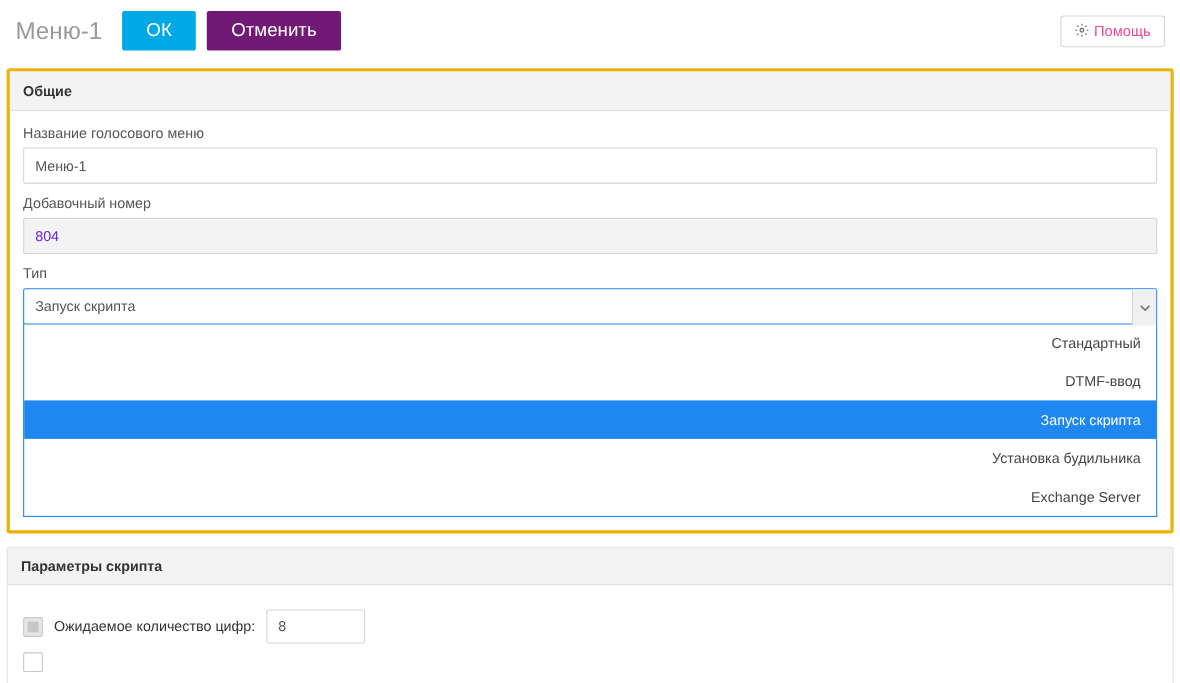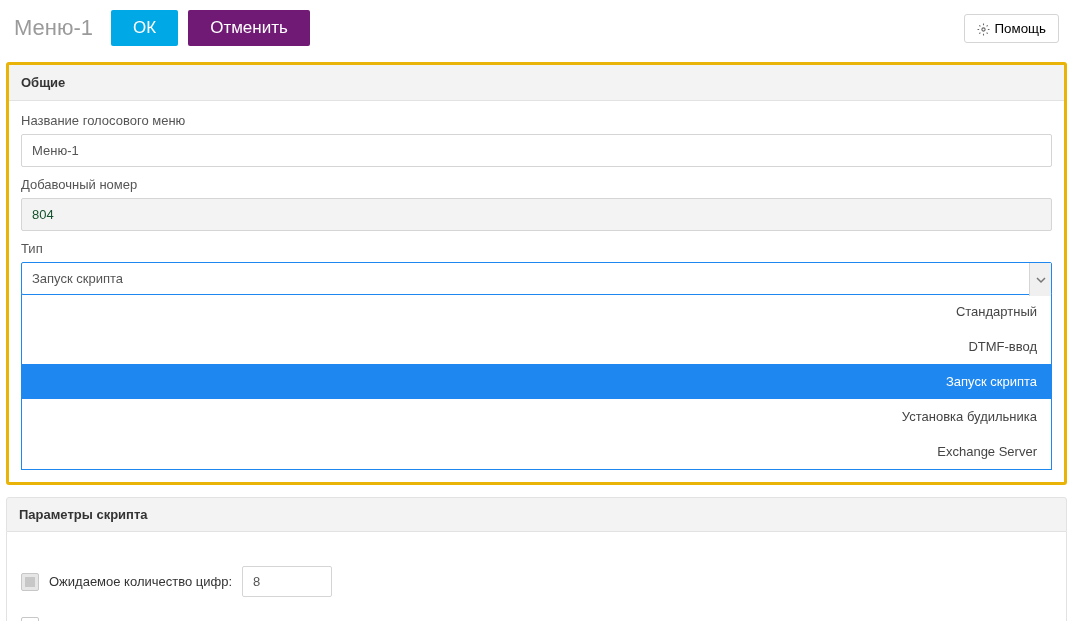--- a/index.html
+++ b/index.html
@@ -35,24 +35,24 @@
     color: #fff;
   }
   .btn-cancel {
     background: #701a75;
     color: #fff;
   }
   .btn-help {
     margin-left: auto;
     background: #fff;
     border: 1px solid #d5d5d5;
-    color: #000000;
+    color: #ec4899;
     padding: 6px 12px;
     display: inline-flex;
-    align-items: flex-end;
+    align-items: flex-start;
     gap: 5px;
     border-radius: 3px;
   }
   .gear-icon {
     width: 13px;
     height: 13px;
     display: inline-block;
   }
   .panel {
     border: 3px solid #eab308;
@@ -82,21 +82,21 @@
     border: 1px solid #d5d5d5;
     background: #fff;
     padding: 8px 10px;
     font-size: 13px;
     color: #555;
     border-radius: 2px;
     font-family: inherit;
   }
   .input-readonly {
     background: #f3f3f3;
-    color: #14532d;
+    color: #6d28d9;
   }
   .select-wrap {
     position: relative;
   }
   .select-display {
     width: 100%;
     border: 1px solid #1e87f0;
     background: #fff;
     padding: 8px 10px;
     font-size: 13px;
@@ -135,21 +135,21 @@
     cursor: pointer;
   }
   .dropdown-item.selected {
     background: #1e87f0;
     color: #fff;
   }
   .checkbox-row {
     display: flex;
     align-items: center;
     gap: 10px;
-    margin: 20px 0;
+    margin: 8px 0;
   }
   .checkbox {
     width: 18px;
     height: 18px;
     border: 1px solid #c7c7c7;
     background: #fff;
     cursor: pointer;
     position: relative;
     border-radius: 2px;
   }

